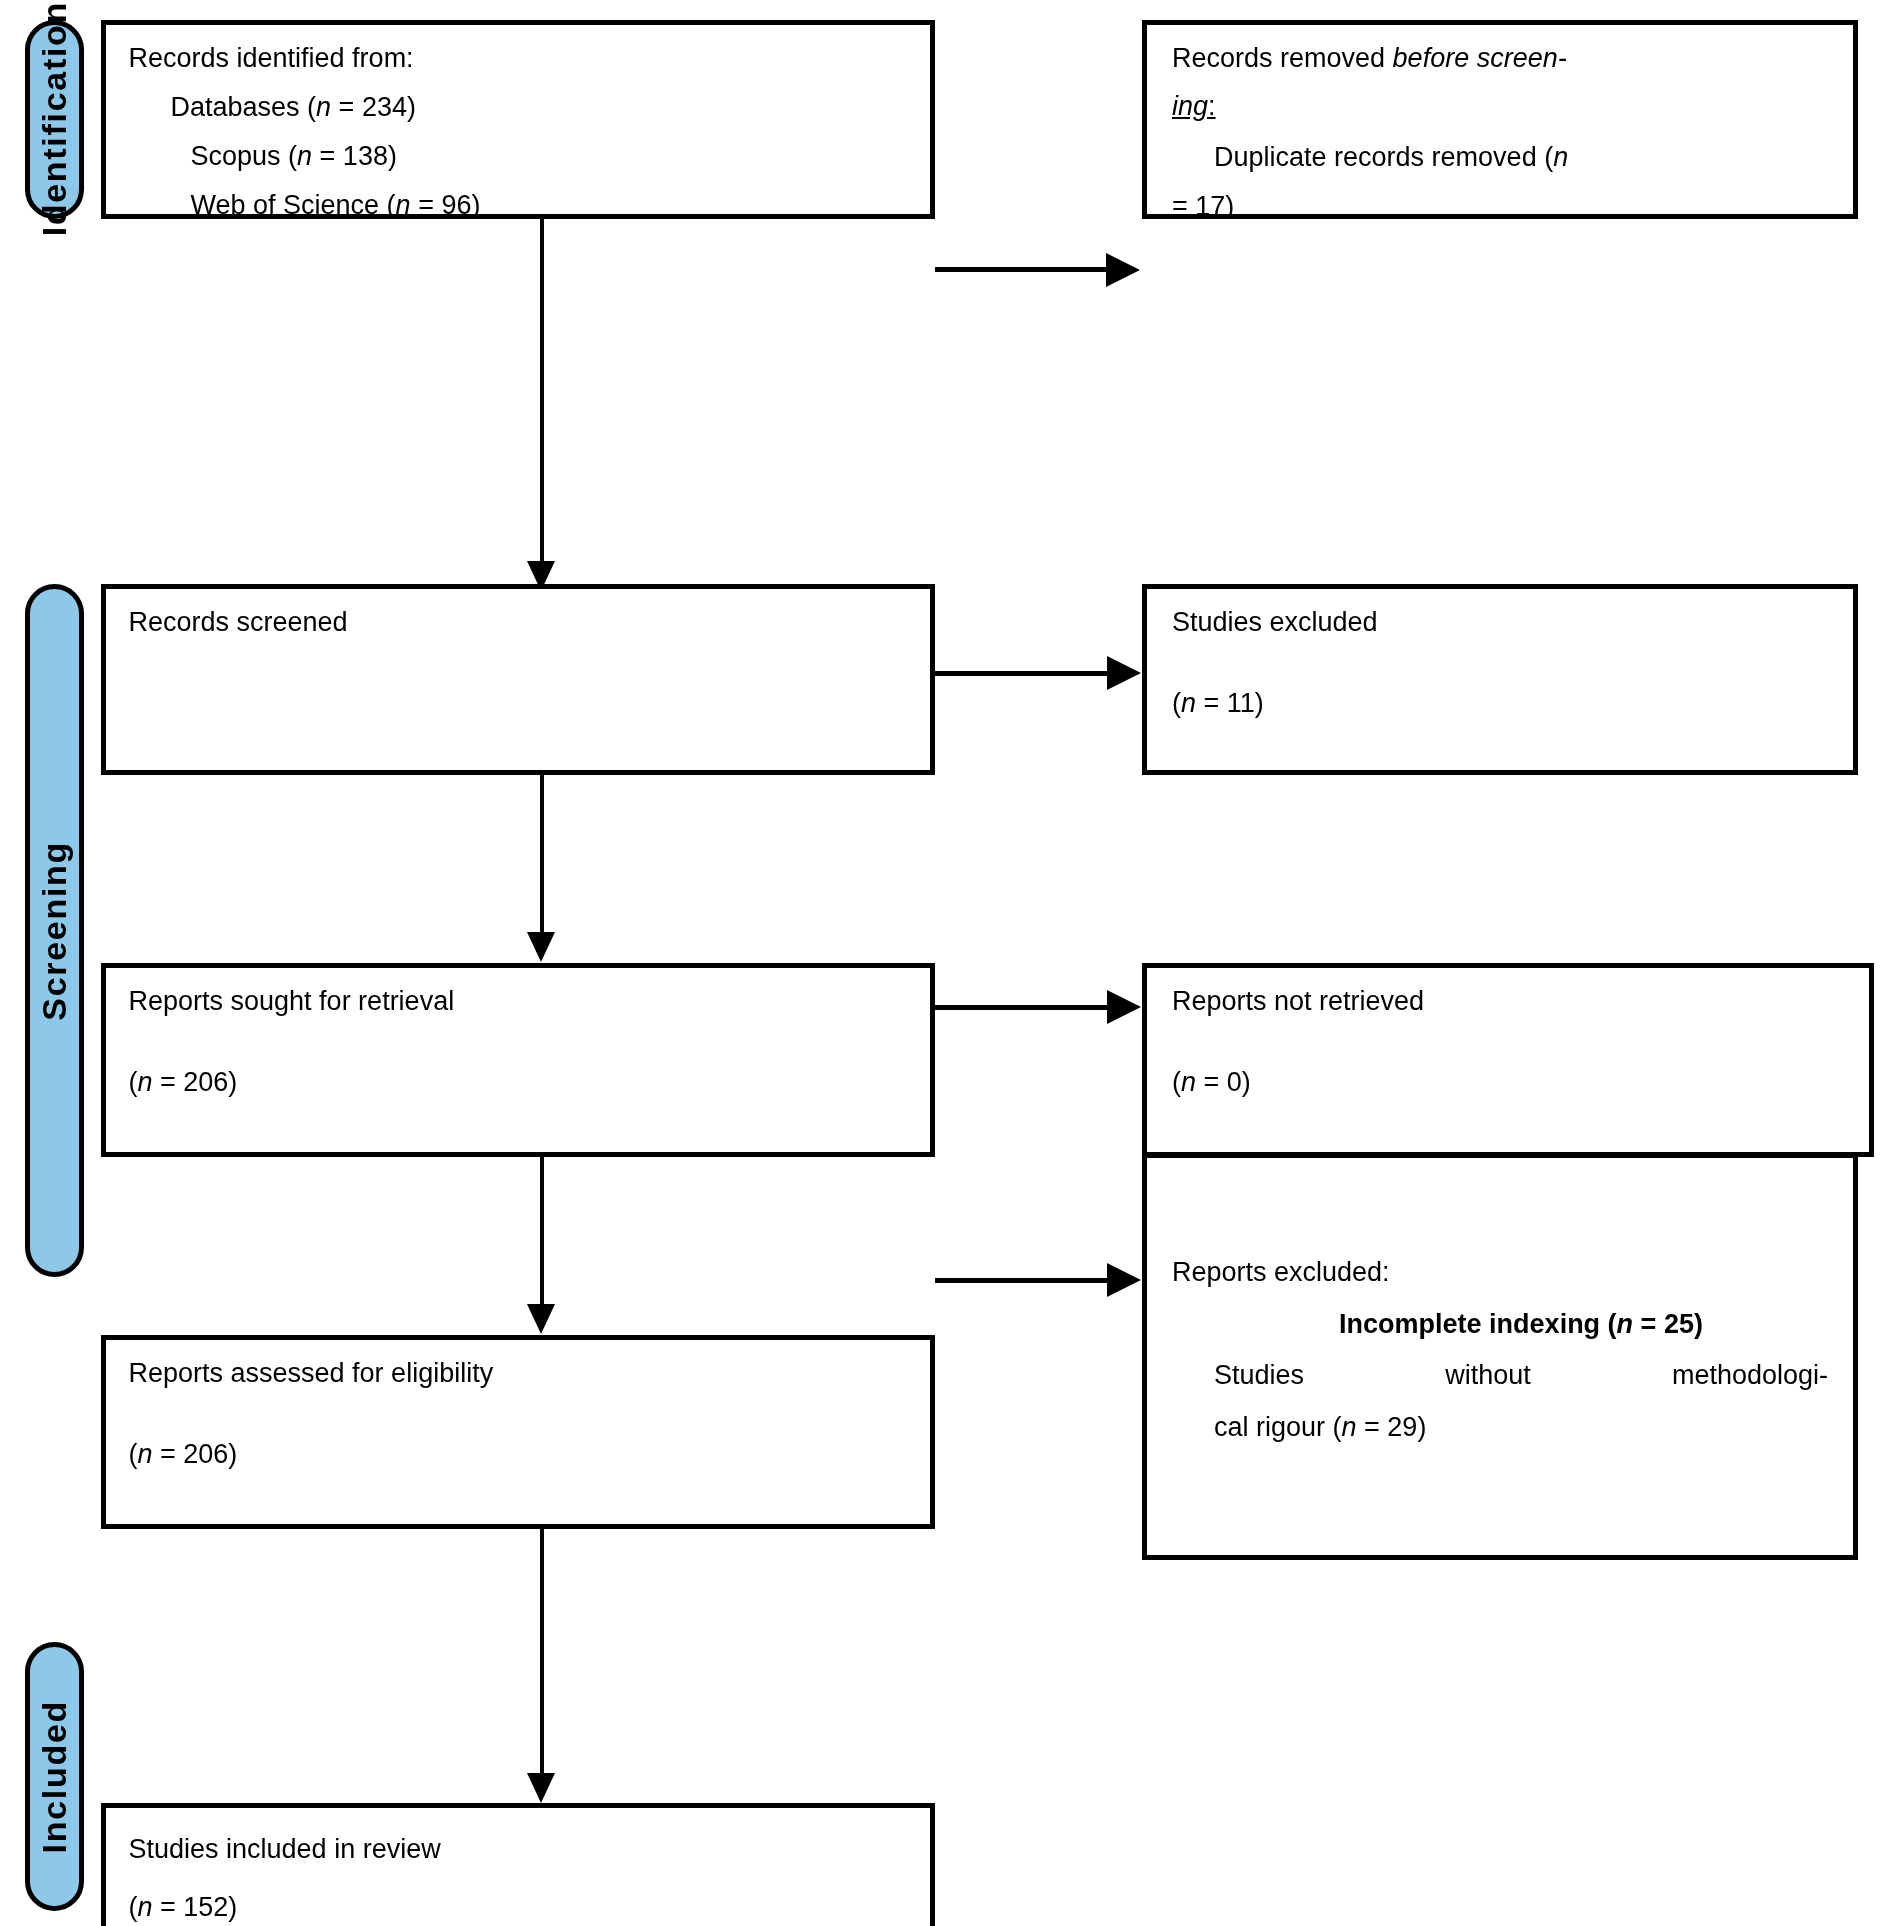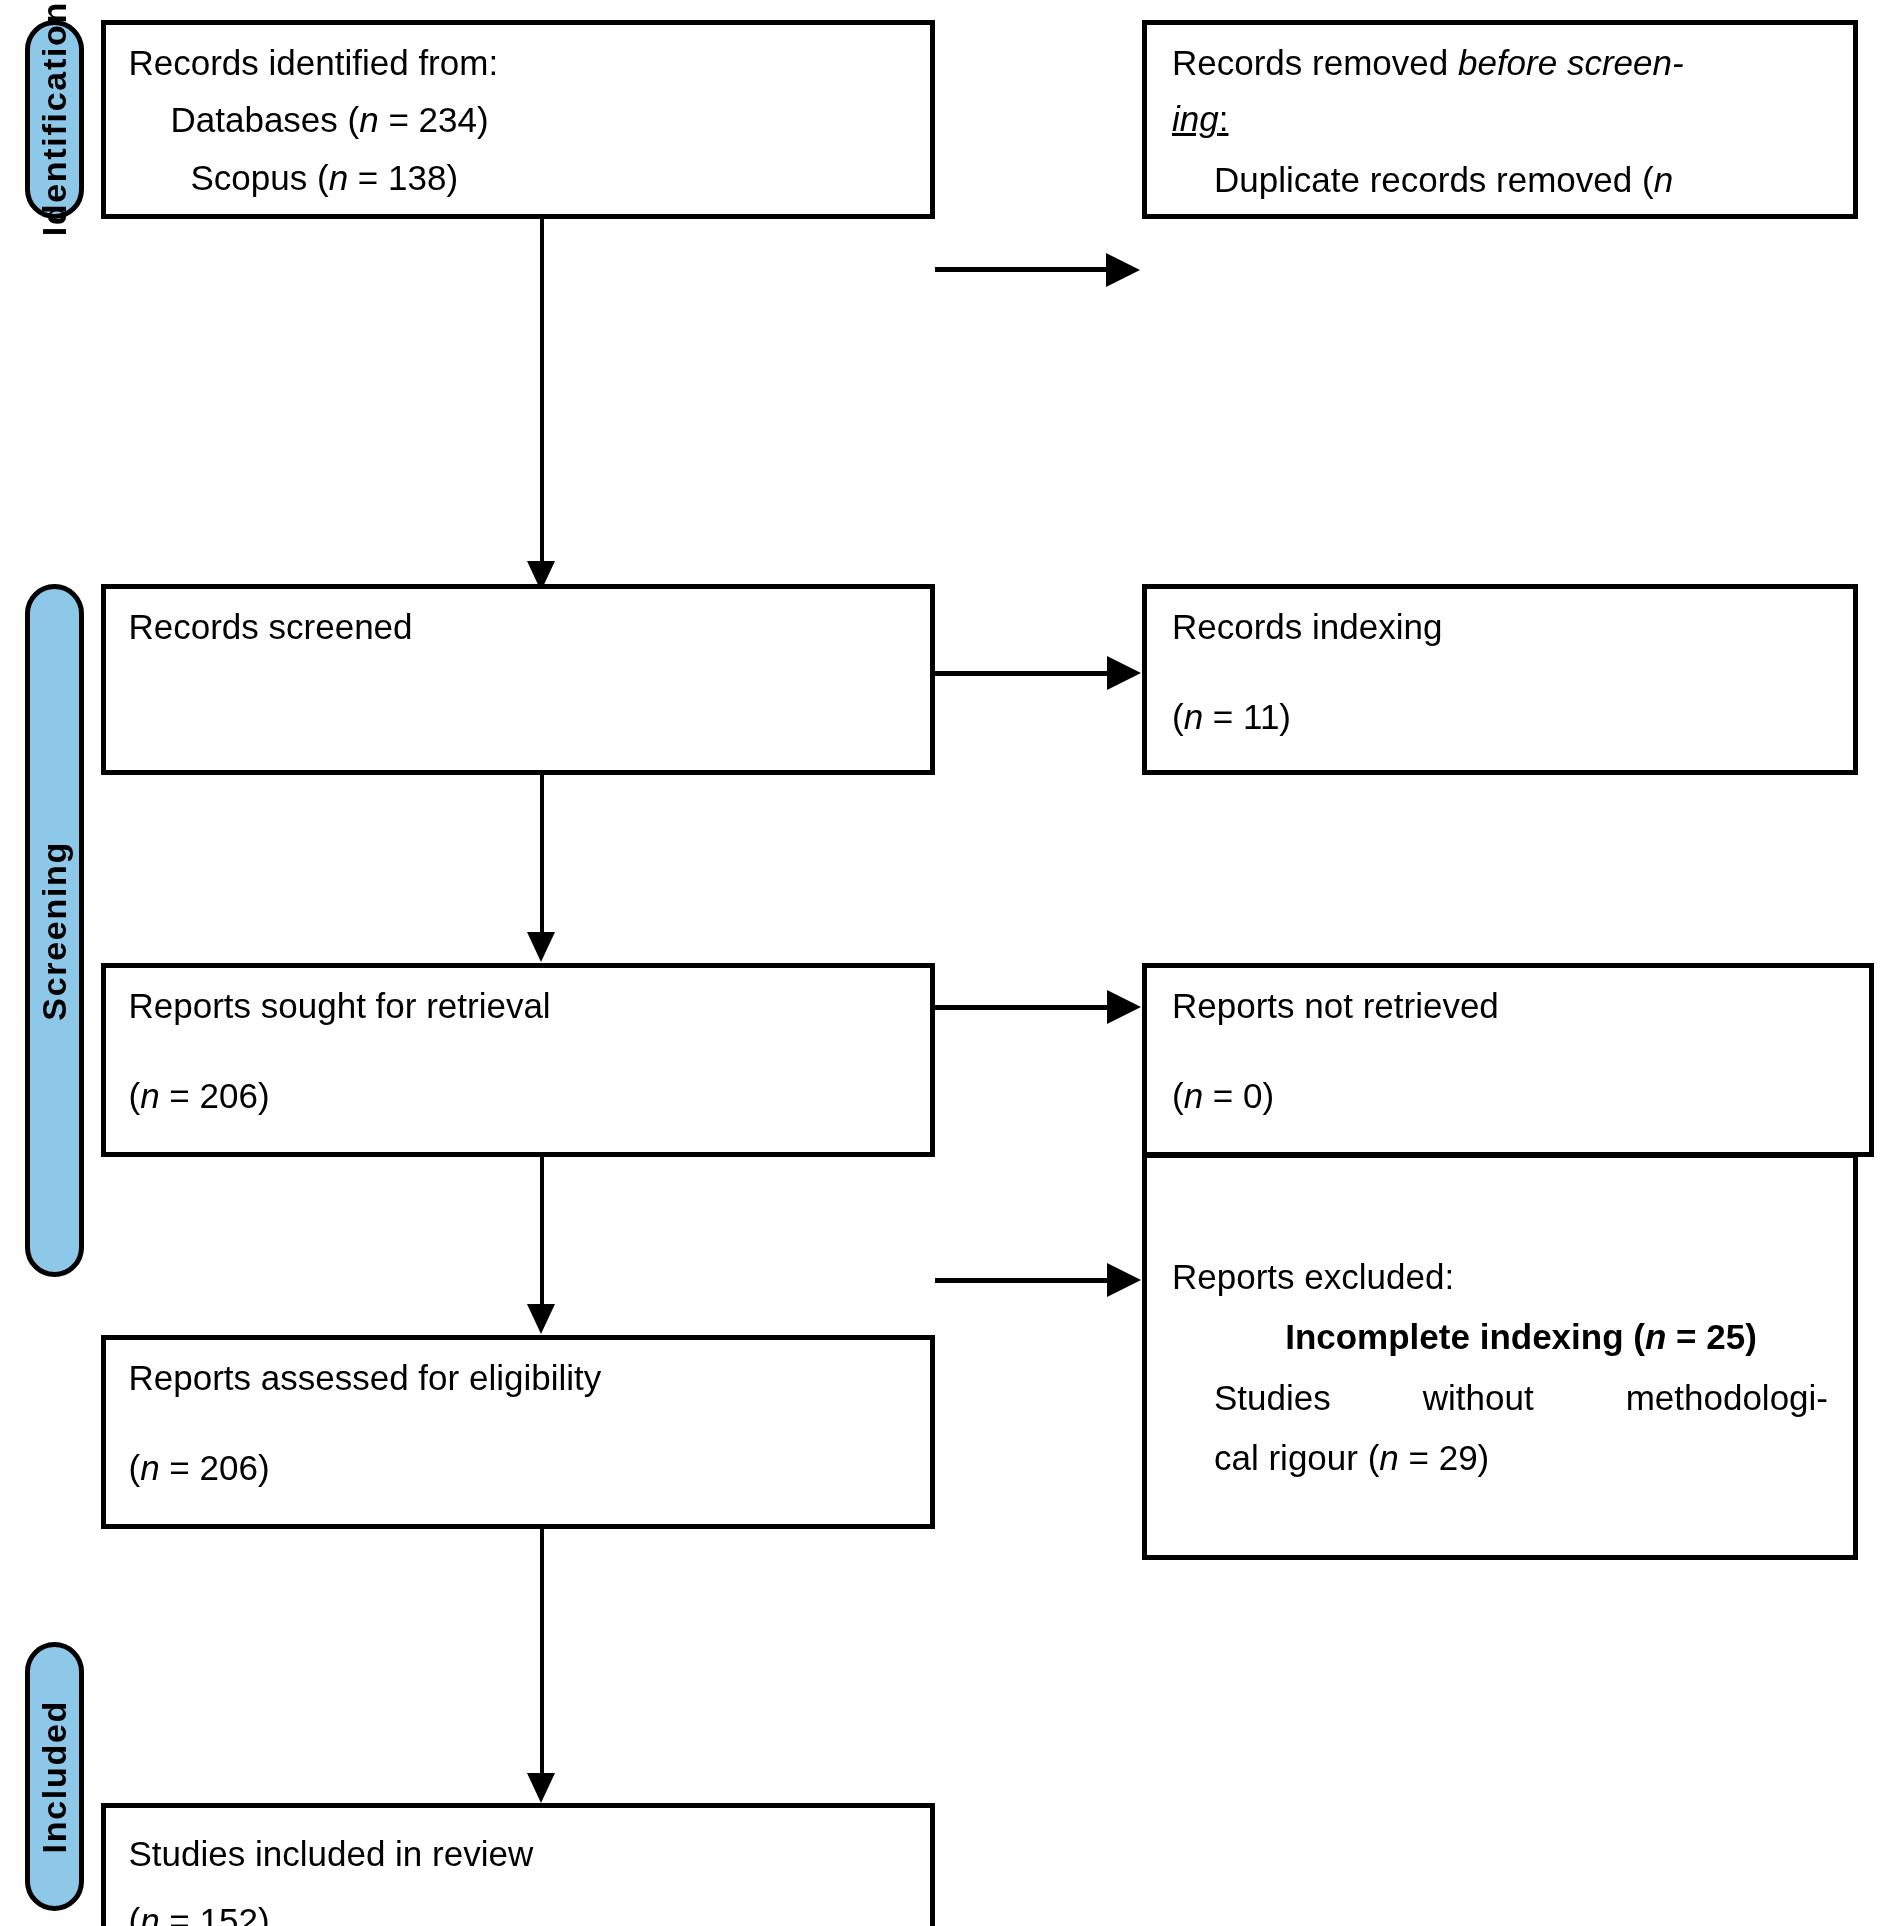--- a/index.html
+++ b/index.html
@@ -36,21 +36,21 @@
 
   
   .fbox {
     position: absolute;
     background: #ffffff;
     border: 5px solid #000000;
     padding: 19px 22.5px;
     overflow: hidden;
   }
   .fbox .line {
-    font-size: 35px;
+    font-size: 27px;
     line-height: 1.08;
     color: #000000;
     text-align: justify;
     text-justify: inter-word;
     margin-bottom: 20px;
   }
   .fbox .line:last-child { margin-bottom: 0; }
   .fbox .line.indent { padding-left: 42px; }
   .fbox i { font-style: italic; }
 
@@ -117,21 +117,21 @@
   <div class="harrow" style="left:1106px; top:253px;"></div>
 
   <div class="vline" style="left:540px; top:219px; width:3.9px; height:348px;"></div>
   <div class="varrow" style="left:527px; top:561px;"></div>
 
   <div class="fbox" style="left:101px; top:584px; width:834px; height:191px;">
     <div class="line" style="text-align:left; margin-bottom:52px;">Records screened</div>
   </div>
 
   <div class="fbox" style="left:1142px; top:584px; width:716px; height:191px; padding:19px 25px;">
-    <div class="line" style="text-align:left; margin-bottom:52px;">Records indexing</div>
+    <div class="line" style="text-align:left; margin-bottom:52px;">Studies excluded</div>
     <div class="line" style="text-align:left;"><span>(</span><i>n</i><span> = 11)</span></div>
   </div>
 
   <div class="hline" style="left:935px; top:671px; width:175px;"></div>
   <div class="harrow" style="left:1107px; top:656px;"></div>
 
   <div class="vline" style="left:540px; top:775px; width:3.9px; height:163px;"></div>
   <div class="varrow" style="left:527px; top:932px;"></div>
 
   <div class="fbox" style="left:101px; top:963px; width:834px; height:194px;">

